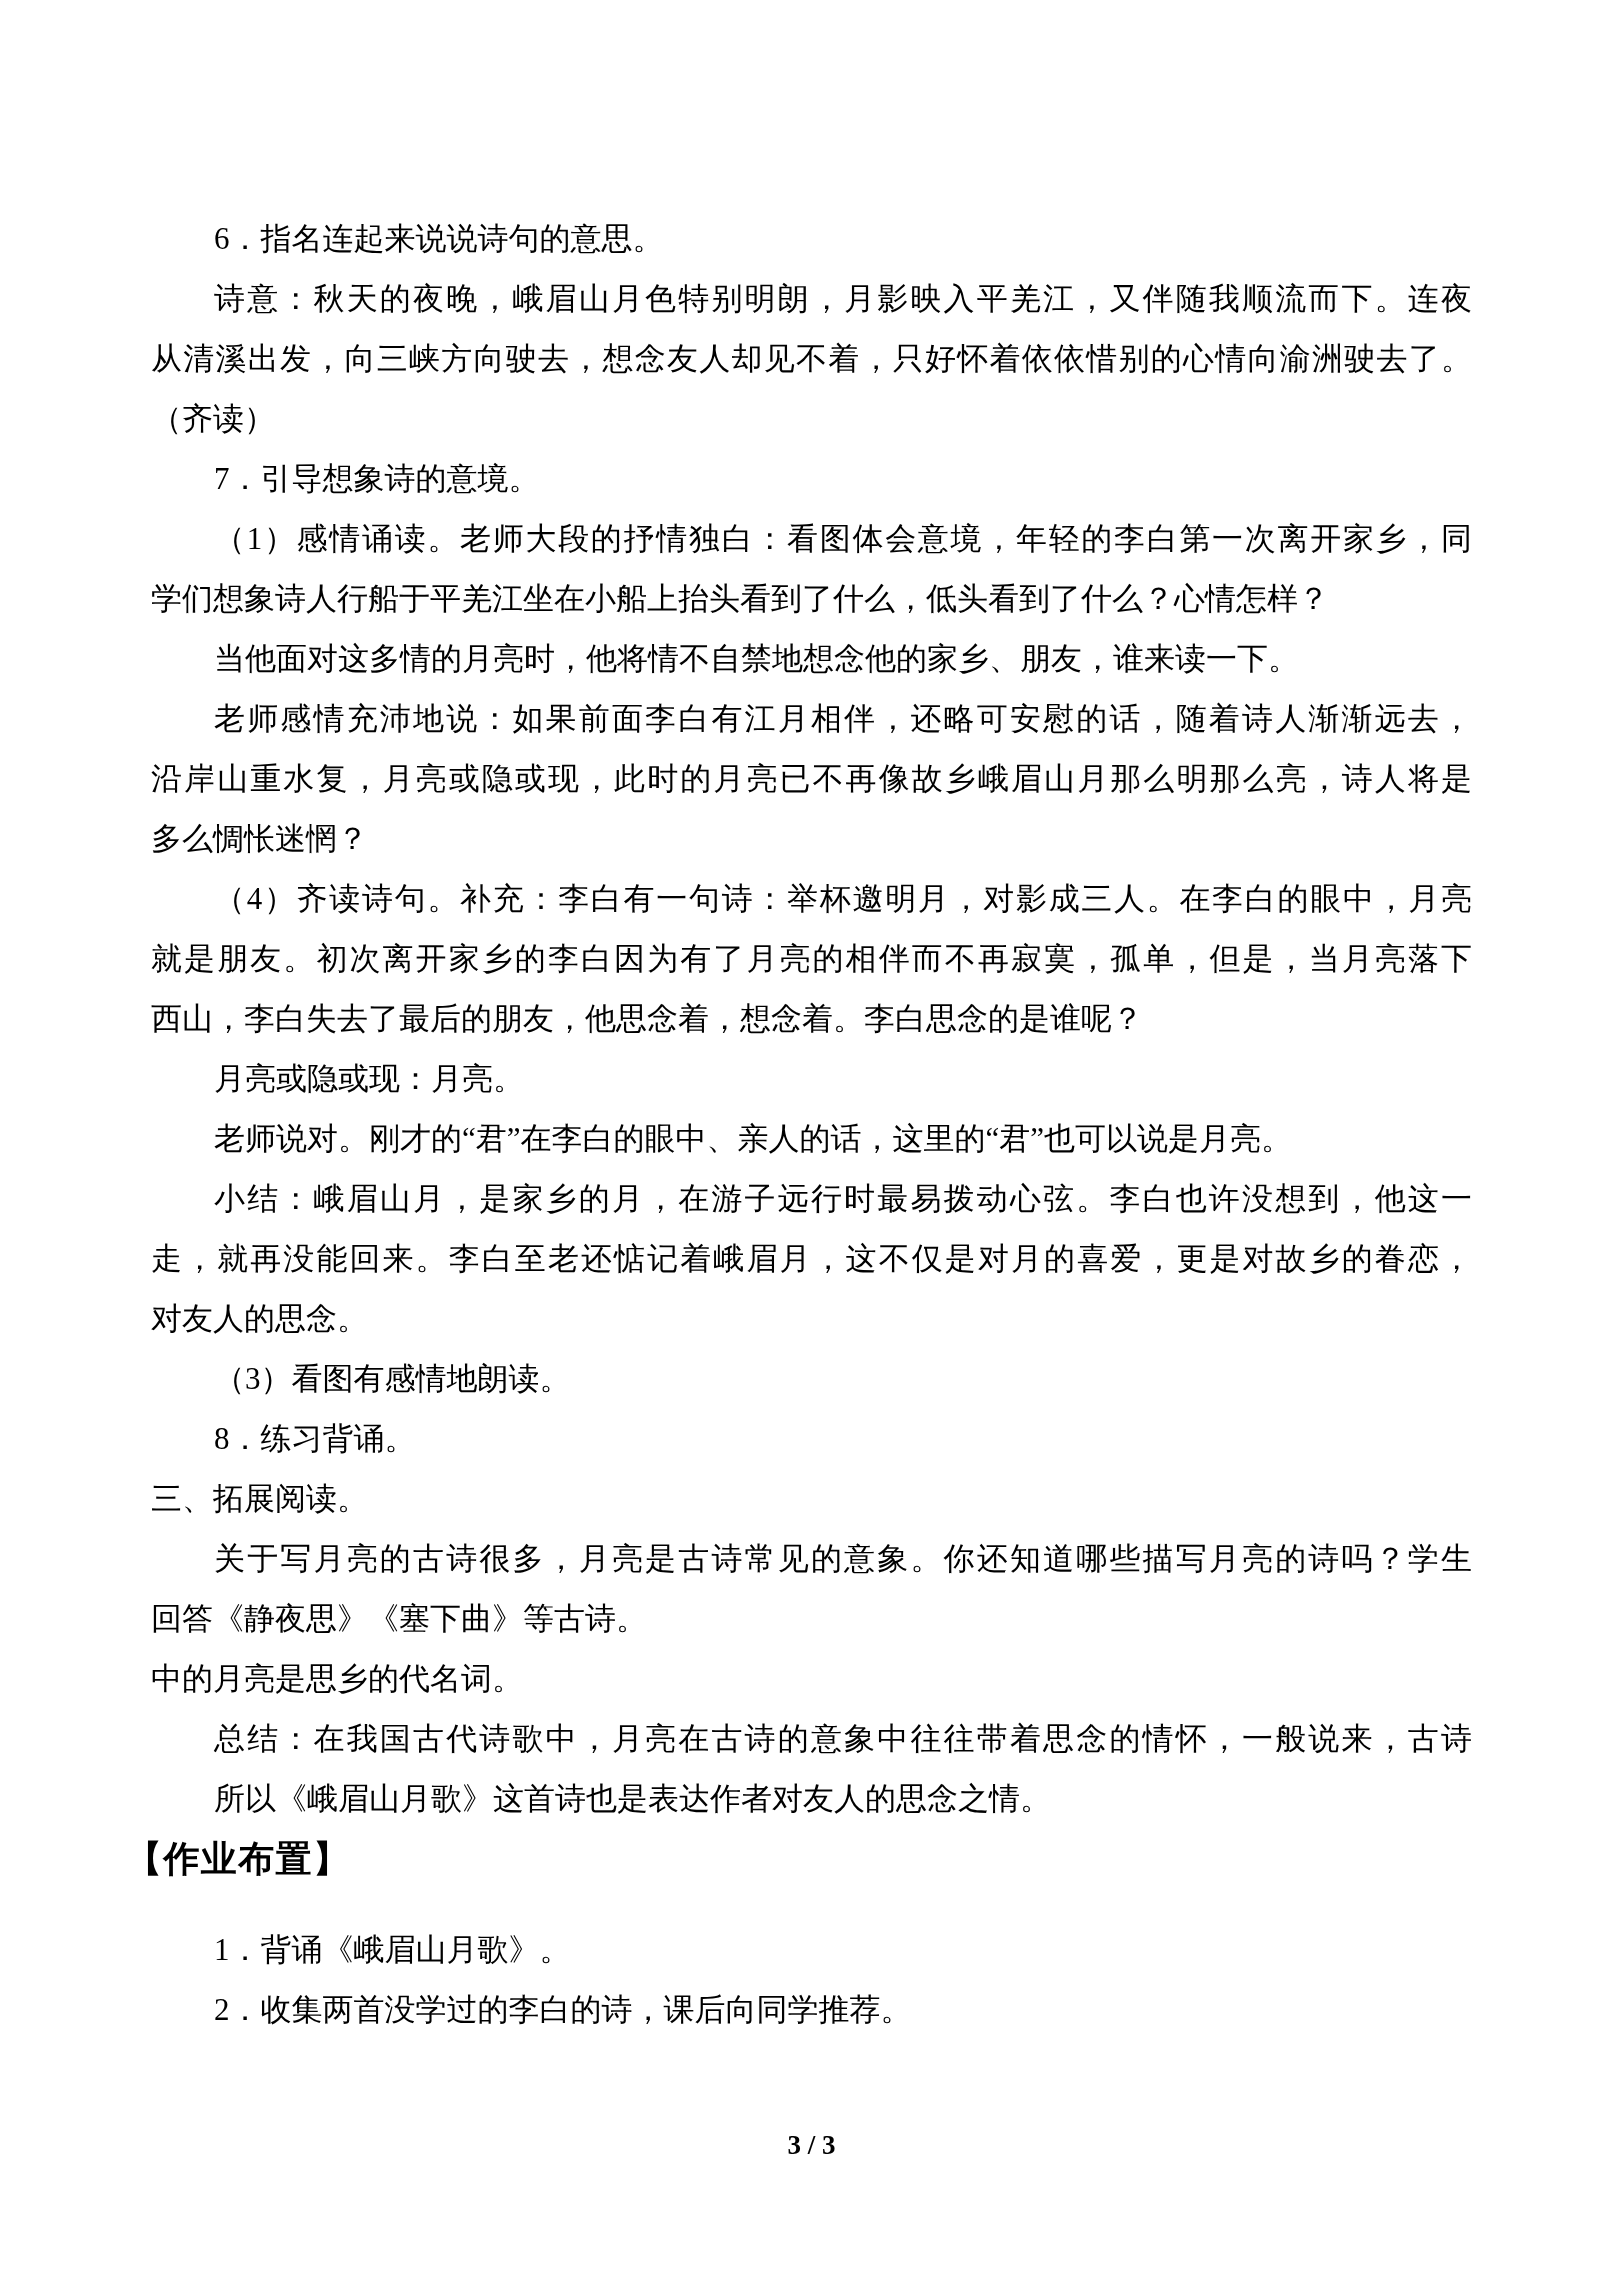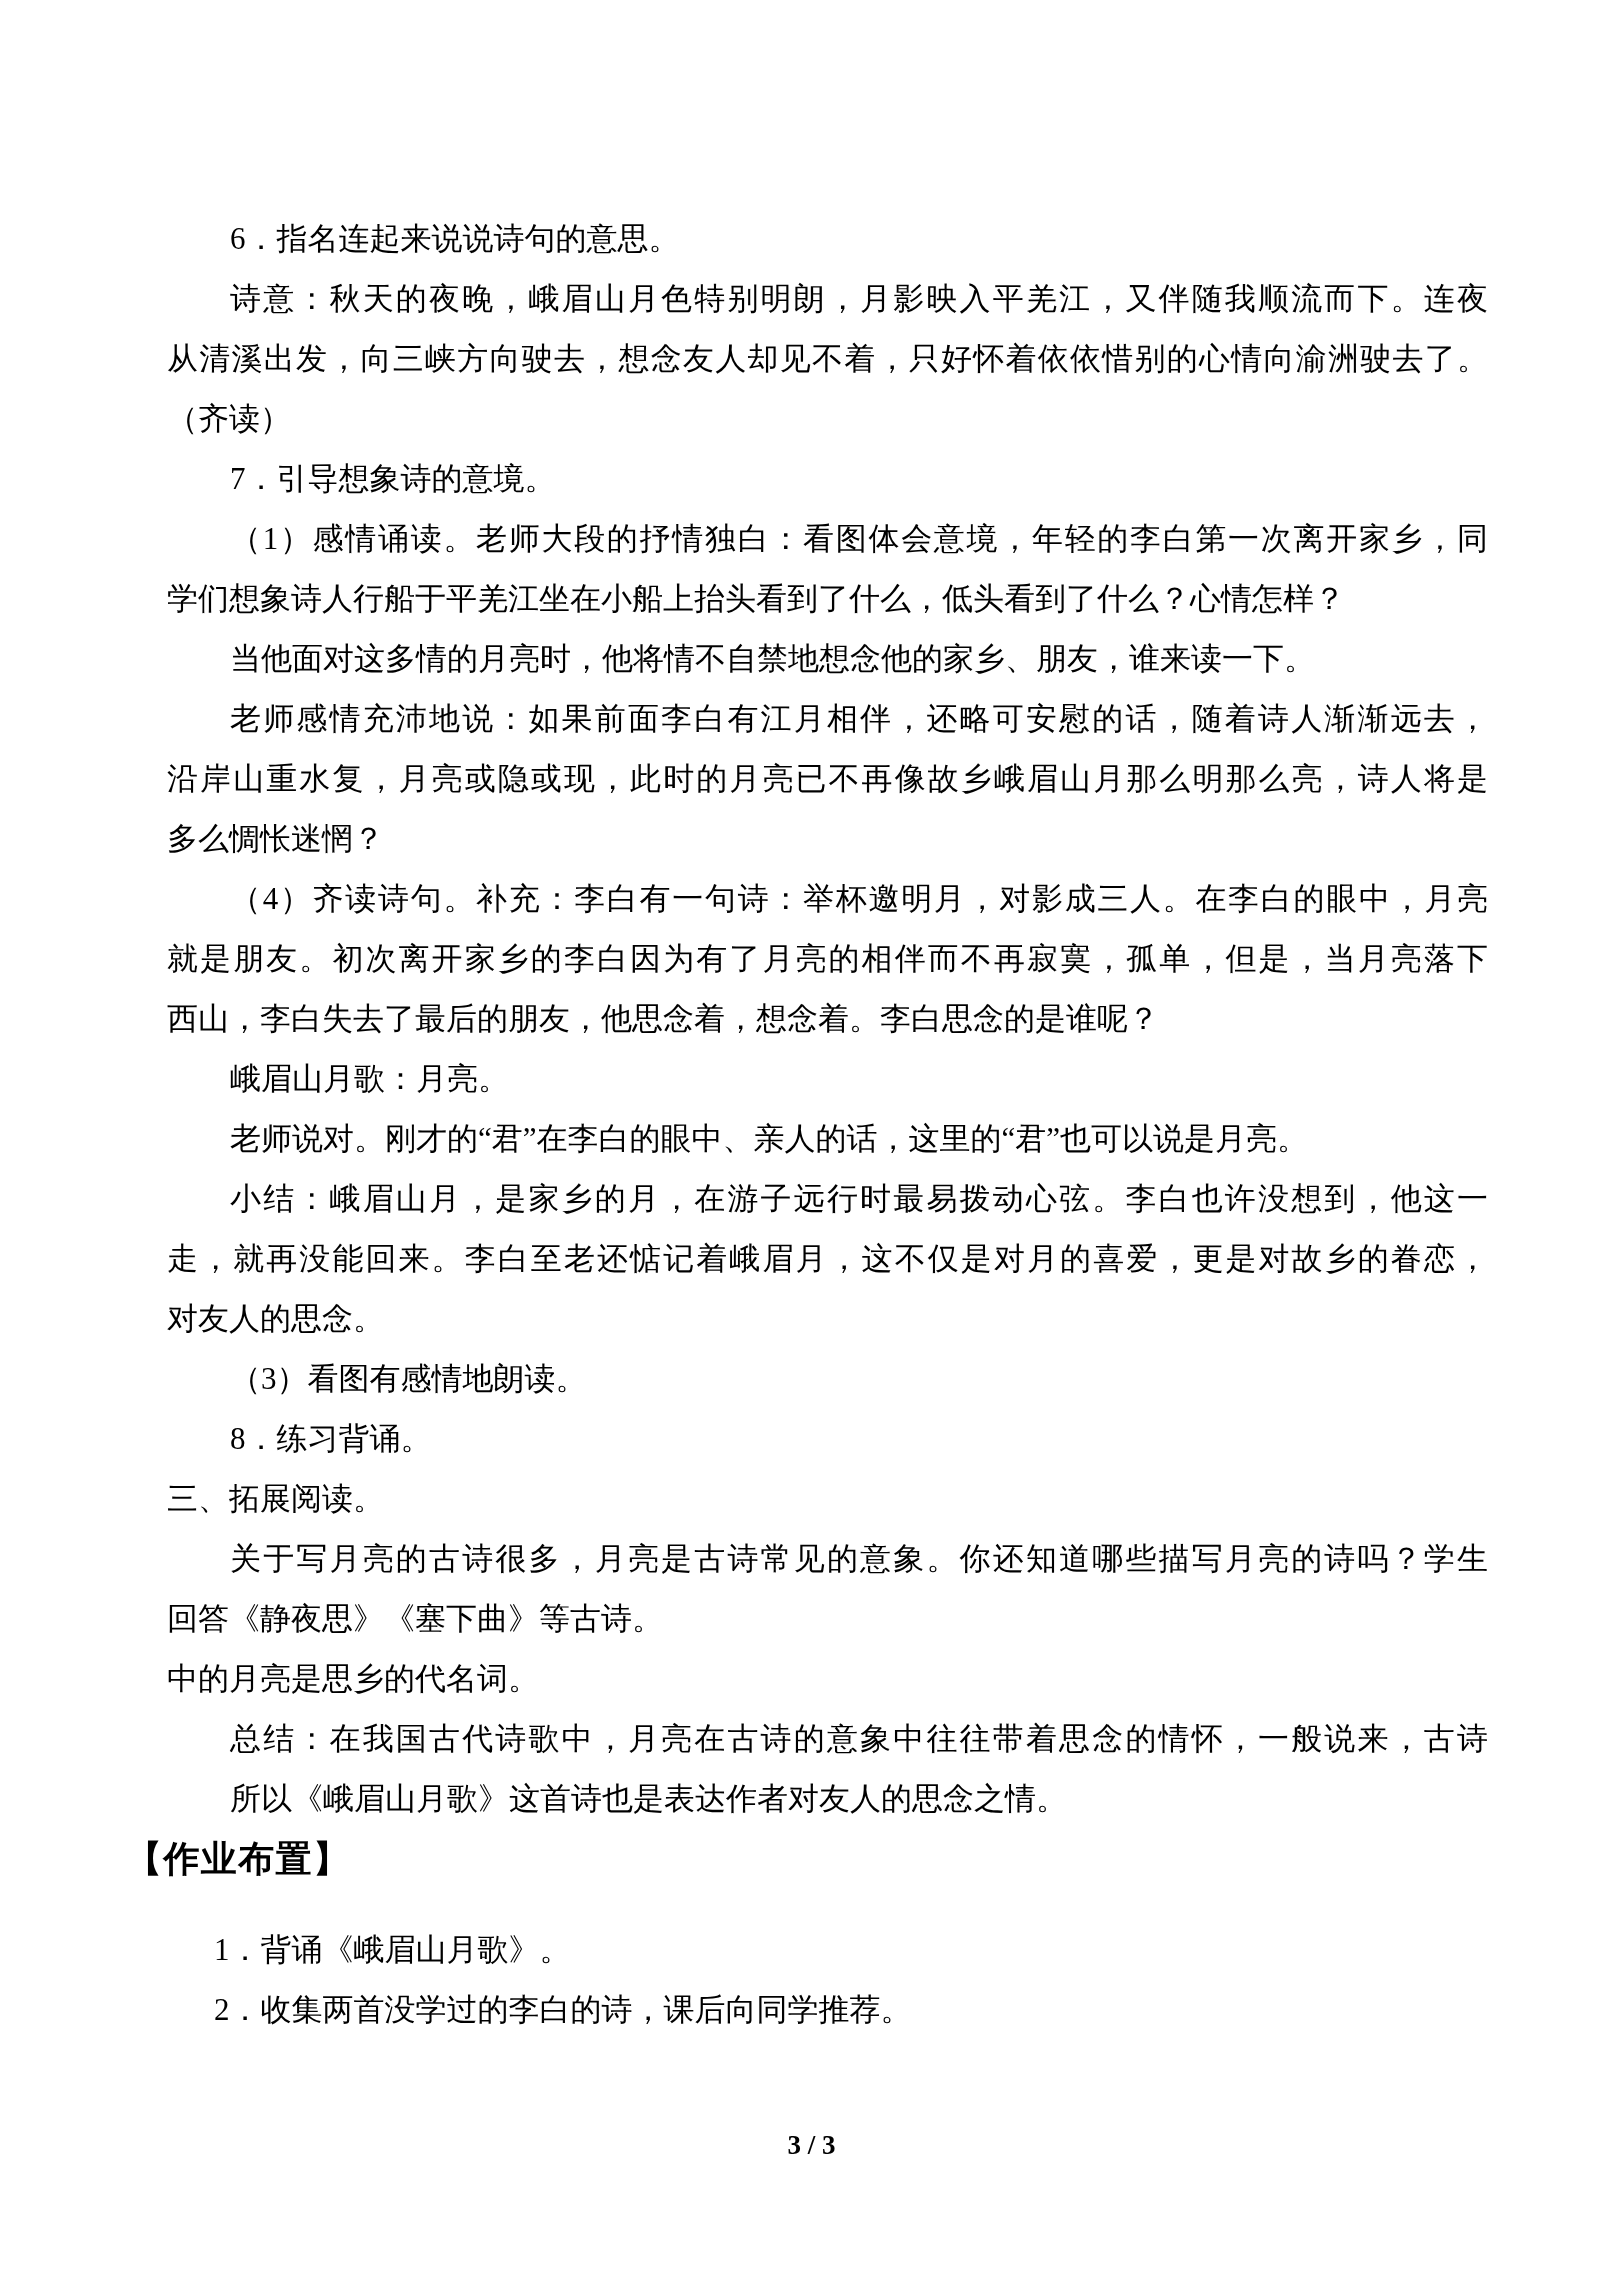--- a/index.html
+++ b/index.html
@@ -10,21 +10,20 @@
     background: #ffffff;
     color: #000000;
     font-family: "Liberation Serif", "DejaVu Serif", serif;
     overflow: hidden;
   }
   .body-text {
     position: absolute;
     left: 151px;
     top: 209px;
     width: 1321px;
-    margin-left: 16px;
   }
   .line {
     font-size: 31px;
     line-height: 60px;
     height: 60px;
     white-space: nowrap;
     text-align: left;
   }
   .line.indent { text-indent: 63px; }
   .line.fill {
@@ -74,21 +73,21 @@
       <div class="line indent">7．引导想象诗的意境。</div>
       <div class="line indent fill">（1）感情诵读。老师大段的抒情独白：看图体会意境，年轻的李白第一次离开家乡，同</div>
       <div class="line">学们想象诗人行船于平羌江坐在小船上抬头看到了什么，低头看到了什么？心情怎样？</div>
       <div class="line indent">当他面对这多情的月亮时，他将情不自禁地想念他的家乡、朋友，谁来读一下。</div>
       <div class="line indent fill">老师感情充沛地说：如果前面李白有江月相伴，还略可安慰的话，随着诗人渐渐远去，</div>
       <div class="line fill">沿岸山重水复，月亮或隐或现，此时的月亮已不再像故乡峨眉山月那么明那么亮，诗人将是</div>
       <div class="line">多么惆怅迷惘？</div>
       <div class="line indent fill">（4）齐读诗句。补充：李白有一句诗：举杯邀明月，对影成三人。在李白的眼中，月亮</div>
       <div class="line fill">就是朋友。初次离开家乡的李白因为有了月亮的相伴而不再寂寞，孤单，但是，当月亮落下</div>
       <div class="line">西山，李白失去了最后的朋友，他思念着，想念着。李白思念的是谁呢？</div>
-      <div class="line indent">峨眉山月歌：月亮。</div>
+      <div class="line indent">月亮或隐或现：月亮。</div>
       <div class="line indent">老师说对。刚才的“君”在李白的眼中、亲人的话，这里的“君”也可以说是月亮。</div>
       <div class="line indent fill">小结：峨眉山月，是家乡的月，在游子远行时最易拨动心弦。李白也许没想到，他这一</div>
       <div class="line fill">走，就再没能回来。李白至老还惦记着峨眉月，这不仅是对月的喜爱，更是对故乡的眷恋，</div>
       <div class="line">对友人的思念。</div>
       <div class="line indent">（3）看图有感情地朗读。</div>
       <div class="line indent">8．练习背诵。</div>
       <div class="line">三、拓展阅读。</div>
       <div class="line indent fill">关于写月亮的古诗很多，月亮是古诗常见的意象。你还知道哪些描写月亮的诗吗？学生</div>
       <div class="line">回答《静夜思》《塞下曲》等古诗。</div>
       <div class="line">中的月亮是思乡的代名词。</div>

